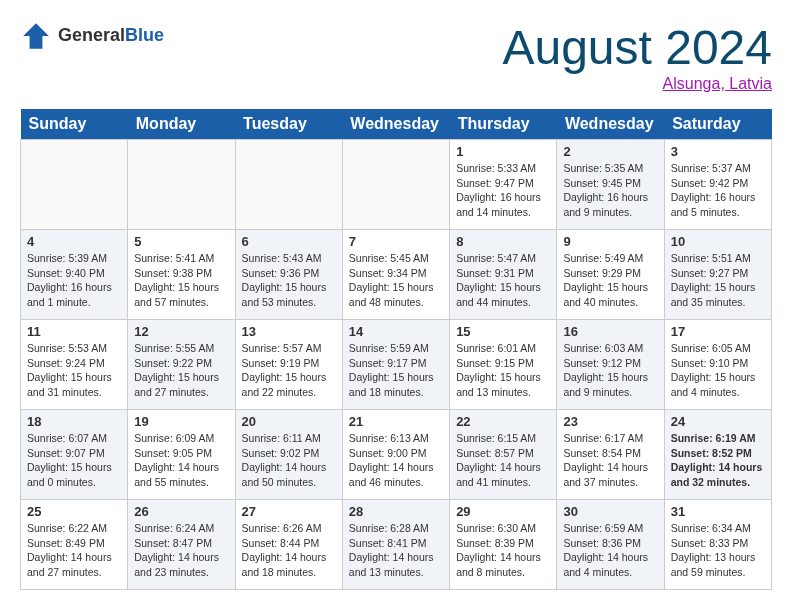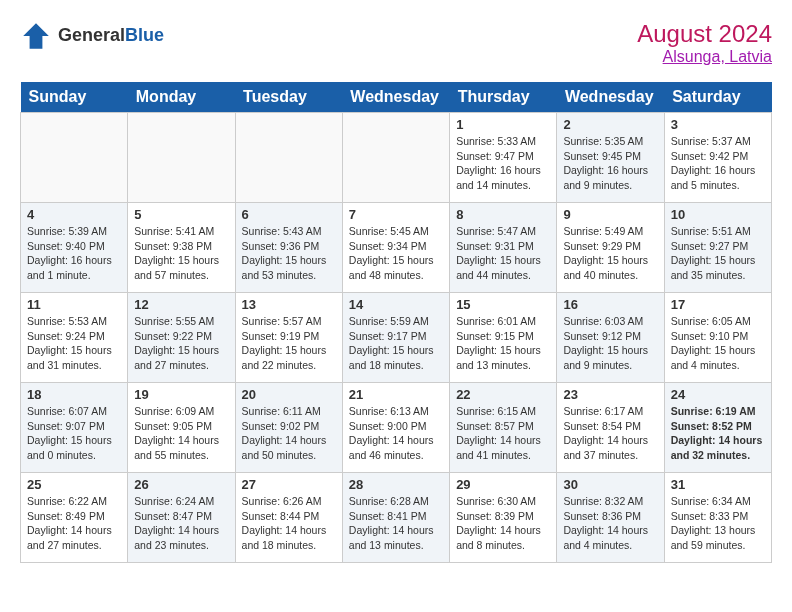--- a/index.html
+++ b/index.html
@@ -37,22 +37,22 @@
       color: #1a5fa8;
     }
     .logo-icon {
       width: 32px;
       height: 32px;
     }
     .title-block {
       text-align: right;
     }
     .month-year {
-      font-size: 24px;
-      color: #be185d;
+      font-size: 48px;
+      color: #0c4a6e;
       font-weight: normal;
     }
     .location {
       font-size: 16px;
       color: #a21caf;
       text-decoration: underline;
     }
     table {
       width: 100%;
       border-collapse: collapse;
@@ -334,21 +334,21 @@
         </td>
         <td>
           <div class="day-num">29</div>
           <div class="day-info" style="white-space: pre-line;">Sunrise: 6:30 AM
 Sunset: 8:39 PM
 Daylight: 14 hours
 and 8 minutes.</div>
         </td>
         <td class="shaded">
           <div class="day-num">30</div>
-          <div class="day-info" style="white-space: pre-line;">Sunrise: 8:32 AM
+          <div class="day-info" style="white-space: pre-line;">Sunrise: 6:59 AM
 Sunset: 8:36 PM
 Daylight: 14 hours
 and 4 minutes.</div>
         </td>
         <td>
           <div class="day-num">31</div>
           <div class="day-info" style="white-space: pre-line;">Sunrise: 6:34 AM
 Sunset: 8:33 PM
 Daylight: 13 hours
 and 59 minutes.</div>

